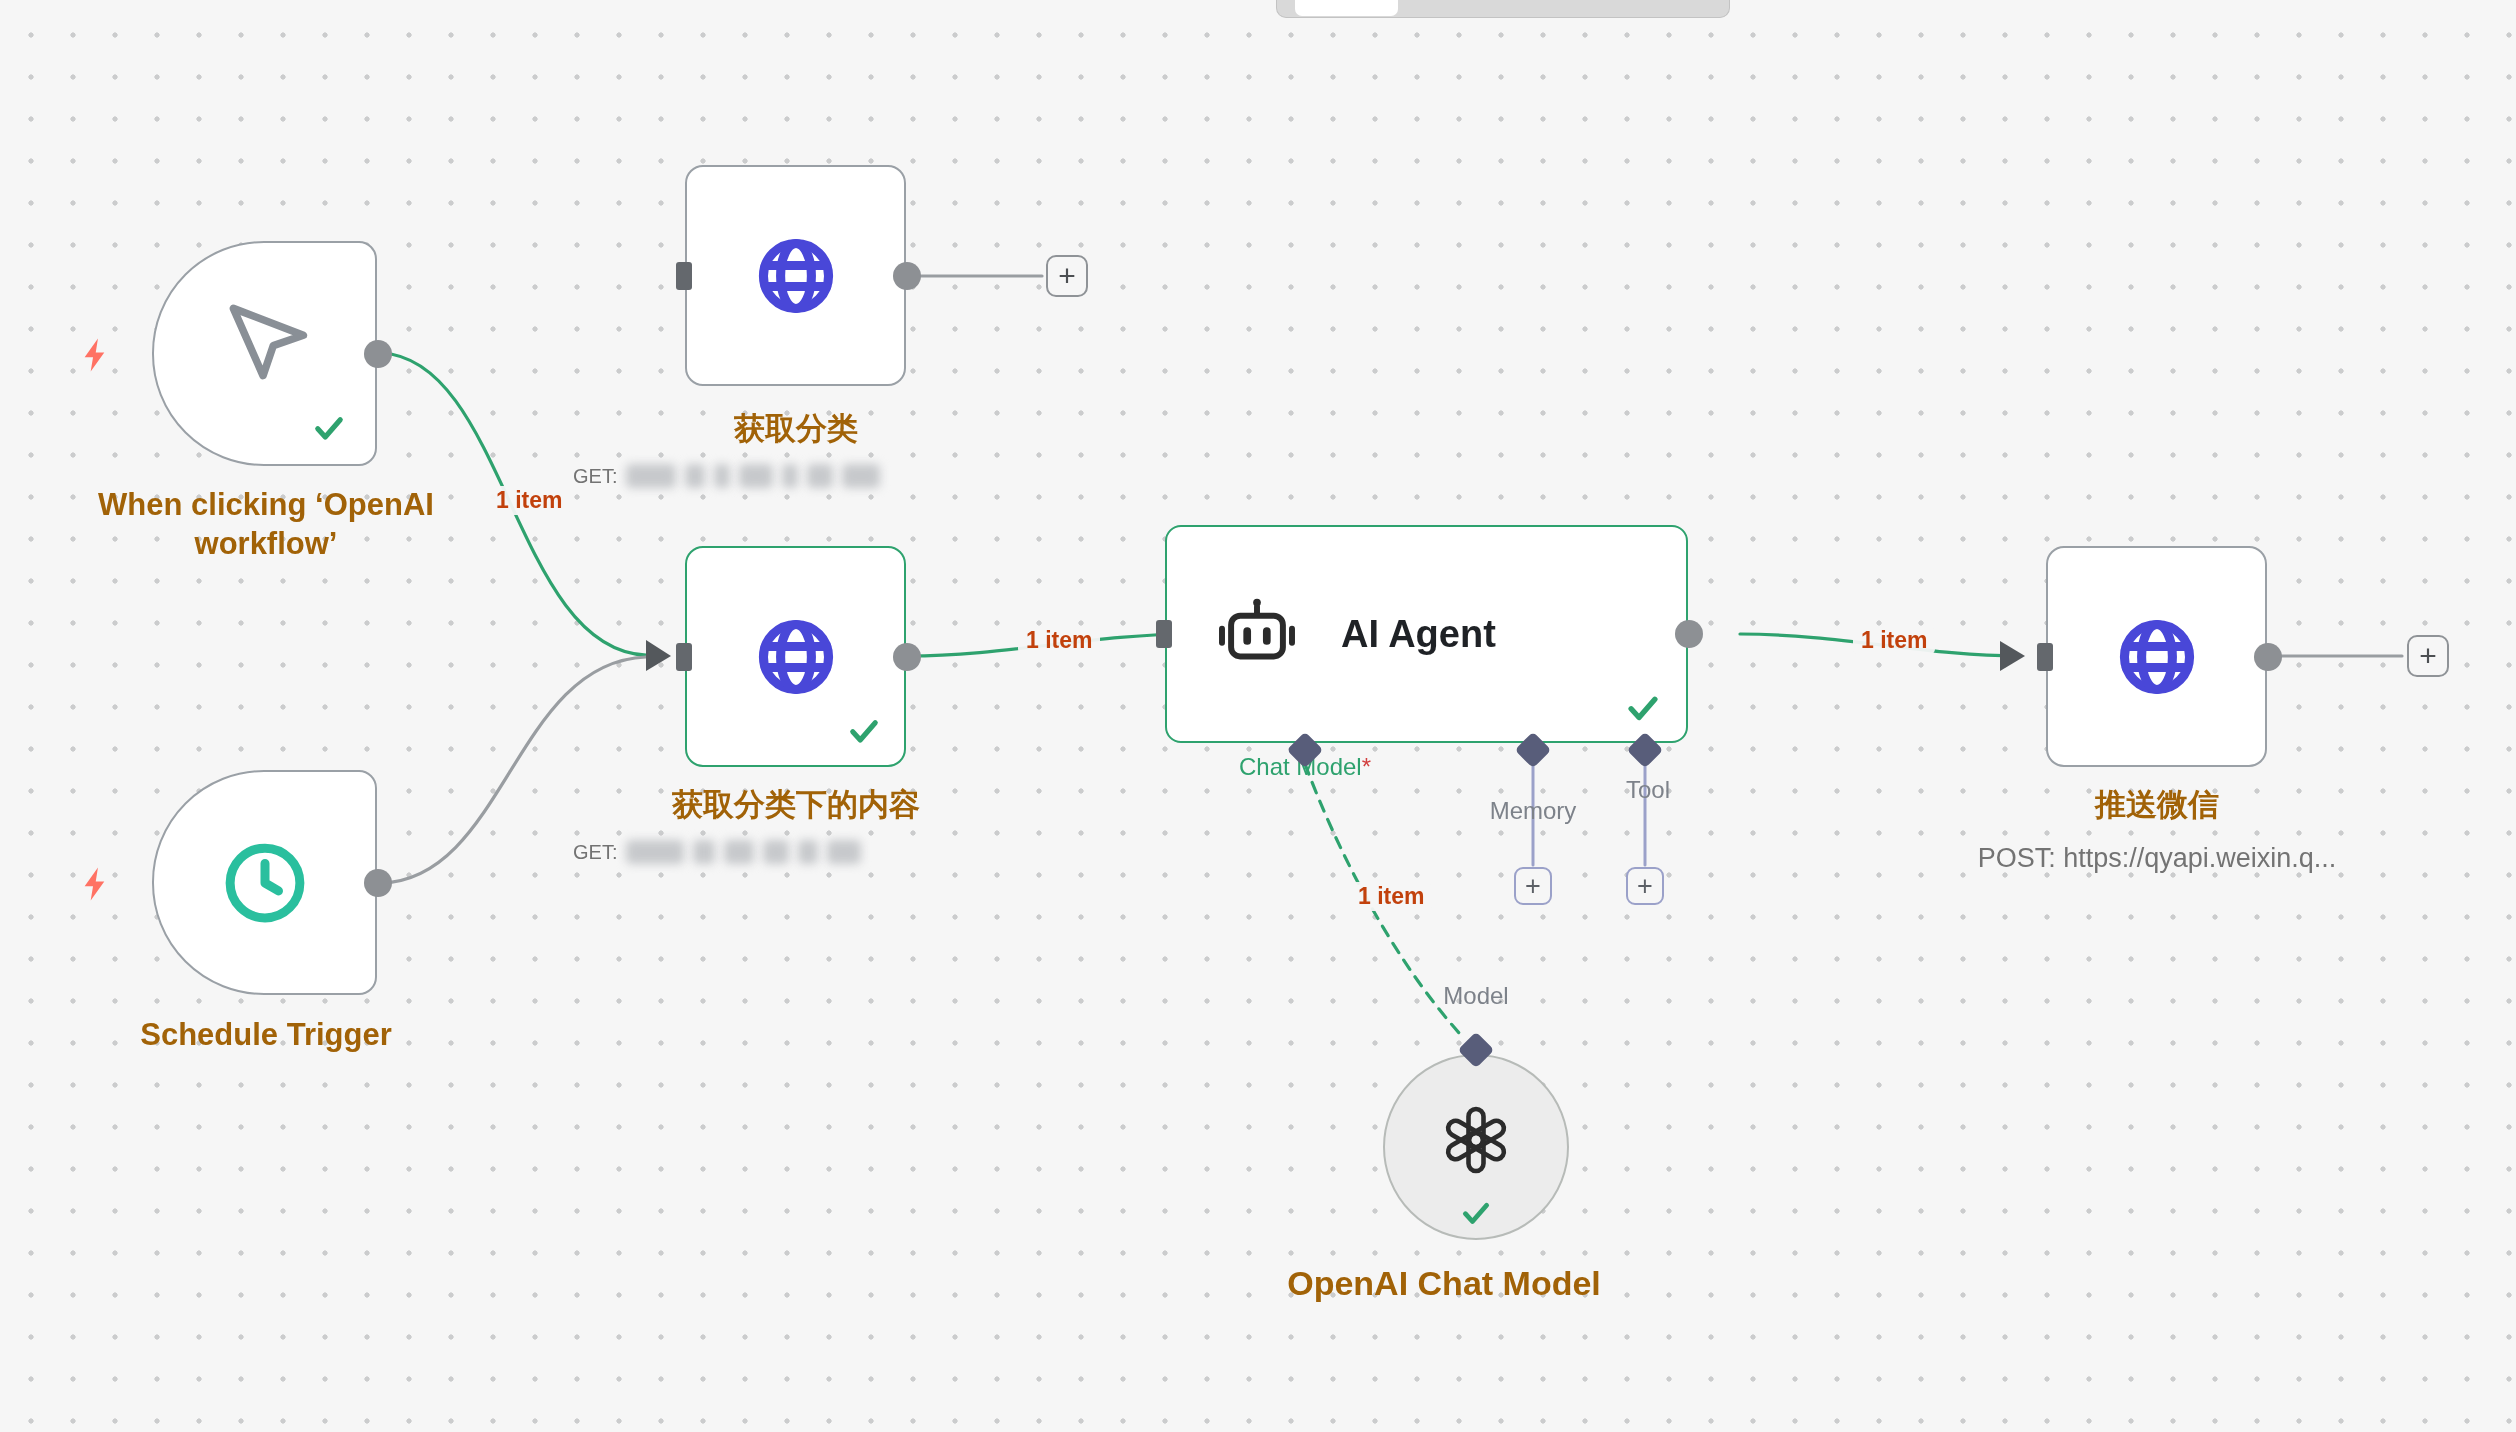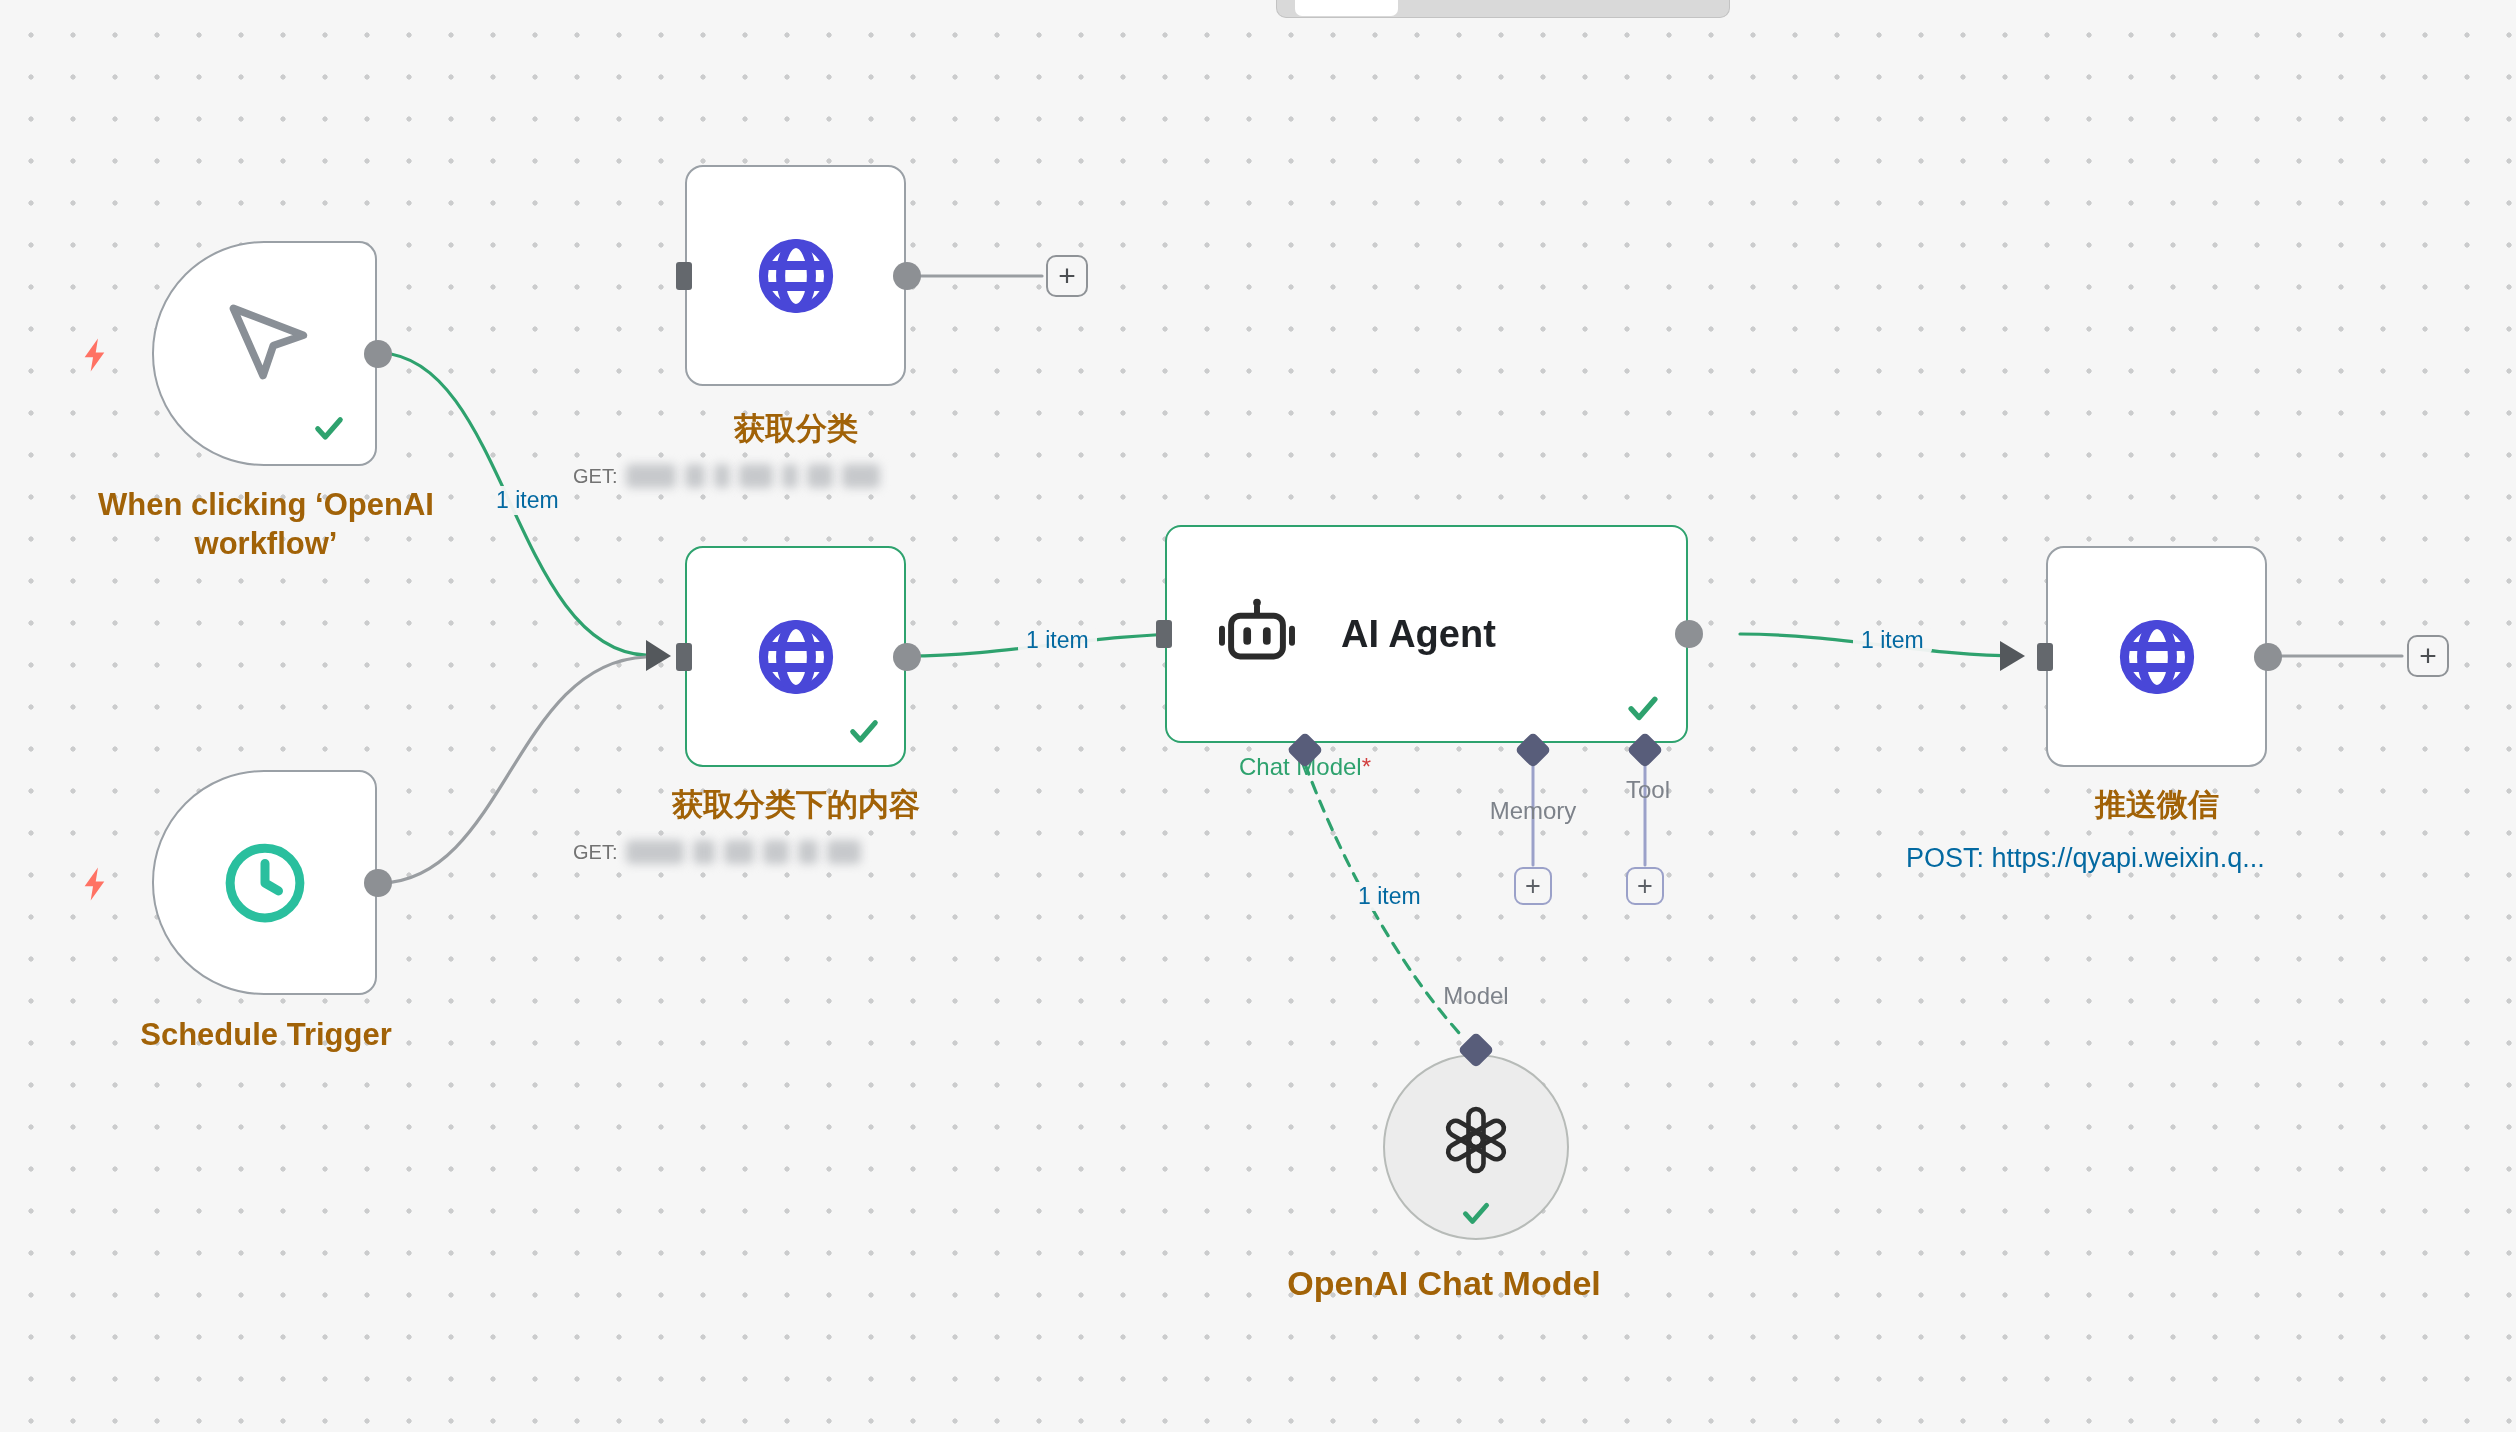--- a/index.html
+++ b/index.html
@@ -75,25 +75,25 @@
     position:absolute;text-align:center;font-weight:600;font-size:31px;
     line-height:1.25;color:#a16207;z-index:2;
   }
   .node-label.big{font-size:34px;font-weight:700}
   .url-row{
     position:absolute;display:flex;align-items:center;gap:9px;
     font-size:20px;color:#737373;z-index:2;
   }
   .blur-blob{height:24px;border-radius:5px;background:#c7c9cc;filter:blur(5px)}
   .url-post{
-    position:absolute;font-size:27px;color:#0369a1;z-index:2;
+    position:absolute;font-size:27px;color:#737373;text-align:center;z-index:2;
   }
   .edge-label{
-    position:absolute;font-size:23px;color:#0369a1;z-index:3;
-    background:rgba(246,246,246,.95);padding:1px 8px;border-radius:6px;white-space:nowrap;
+    position:absolute;font-size:23px;color:#c2410c;z-index:3;
+    background:rgba(246,246,246,.95);padding:1px 8px;border-radius:6px;white-space:nowrap;font-weight:bold;
   }
   .port-label{
     position:absolute;font-size:24px;color:#7d828a;text-align:center;z-index:2;white-space:nowrap;
   }
   .port-label .green{color:var(--success-green,#2ea26e)}
   .port-label .req{color:#d23f3f}
   
   .plus-btn{
     position:absolute;width:42px;height:42px;box-sizing:border-box;
     border:2.4px solid #8f9397;border-radius:10px;background:#f6f6f6;

